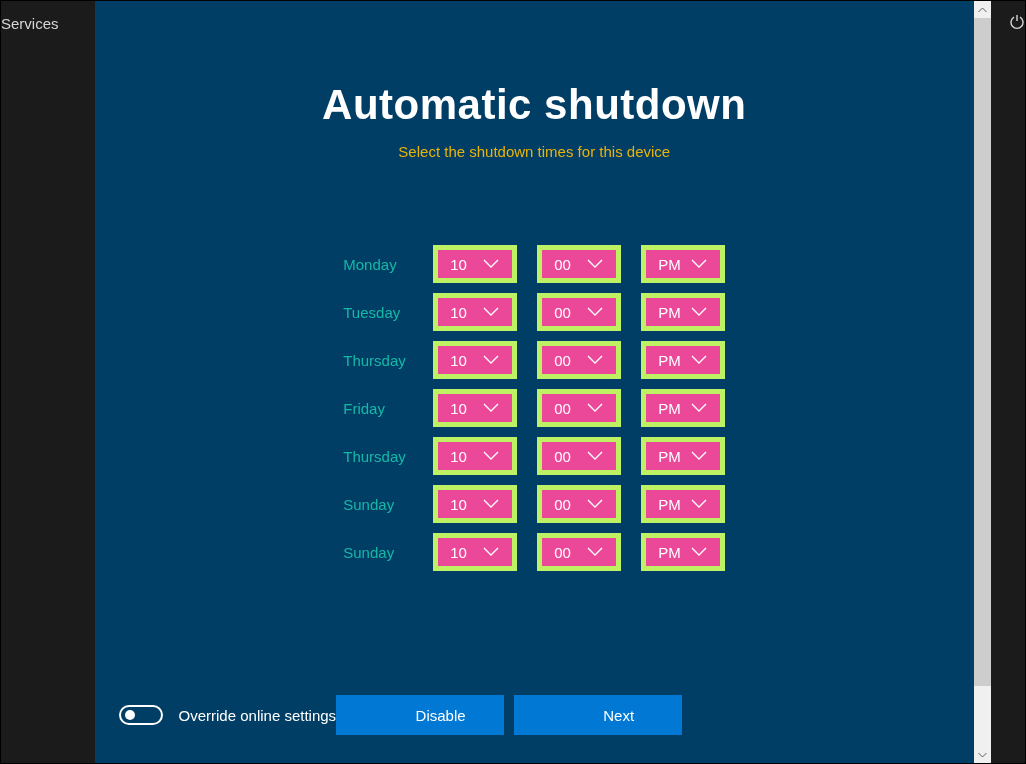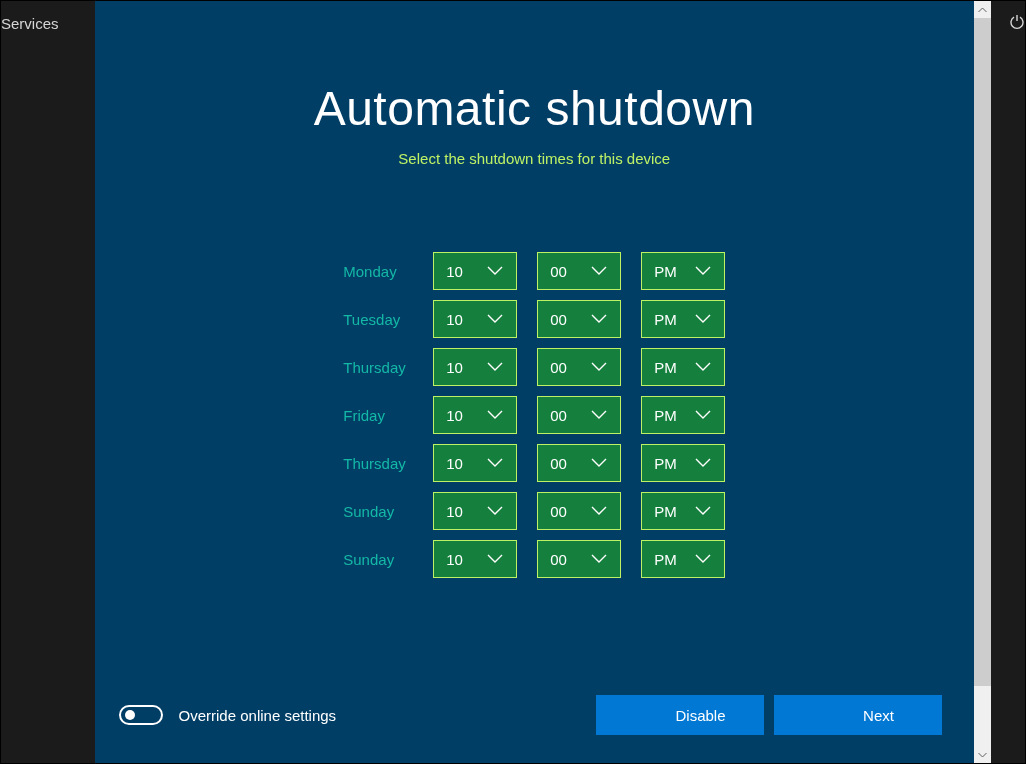--- a/index.html
+++ b/index.html
@@ -62,48 +62,48 @@
     color: #606060;
     font-size: 9px;
   }
   .scroll-thumb {
     flex: 1;
     background: #cdcdcd;
     margin: 0;
   }
   .scroll-track-gap { height: 60px; background:#f0f0f0;}
   .page-title {
-    font-size: 48px;
-    font-weight: 400;
+    font-size: 42px;
+    font-weight: 700;
     margin-top: 80px;
     letter-spacing: 0.5px;
   }
   .subtitle {
     font-size: 15px;
     margin-top: 14px;
-    color: #bef264;
+    color: #eab308;
   }
   .schedule {
     margin-top: 80px;
   }
   .row {
     display: flex;
     align-items: center;
     height: 48px;
   }
   .day-label {
     width: 90px;
     font-size: 15px;
     color: #14b8a6;
   }
   .dropdown {
     width: 84px;
     height: 38px;
-    border: 1px solid #bef264;
-    background: #15803d;
+    border: 5px solid #bef264;
+    background: #ec4899;
     margin-left: 20px;
     display: flex;
     align-items: center;
     justify-content: space-between;
     padding: 0 12px 0 12px;
     color: #ffffff;
     font-size: 15px;
     position: relative;
   }
   .dropdown.hour { margin-left: 0; }
@@ -120,21 +120,20 @@
     justify-content:center;
   }
   .chevron svg { display:block; }
   .footer {
     position: absolute;
     bottom: 28px;
     left: 24px;
     right: 32px;
     display: flex;
     align-items: center;
-    justify-content: space-between;
   }
   .override {
     display: flex;
     align-items: center;
     gap: 16px;
     color: #ffffff;
     font-size: 15px;
   }
   .toggle {
     width: 44px;

